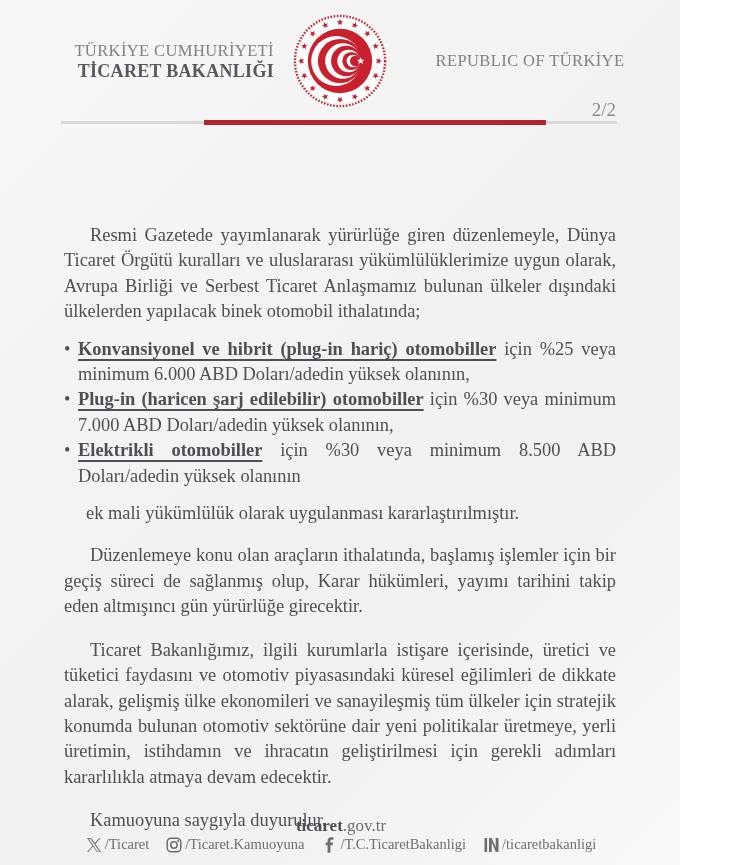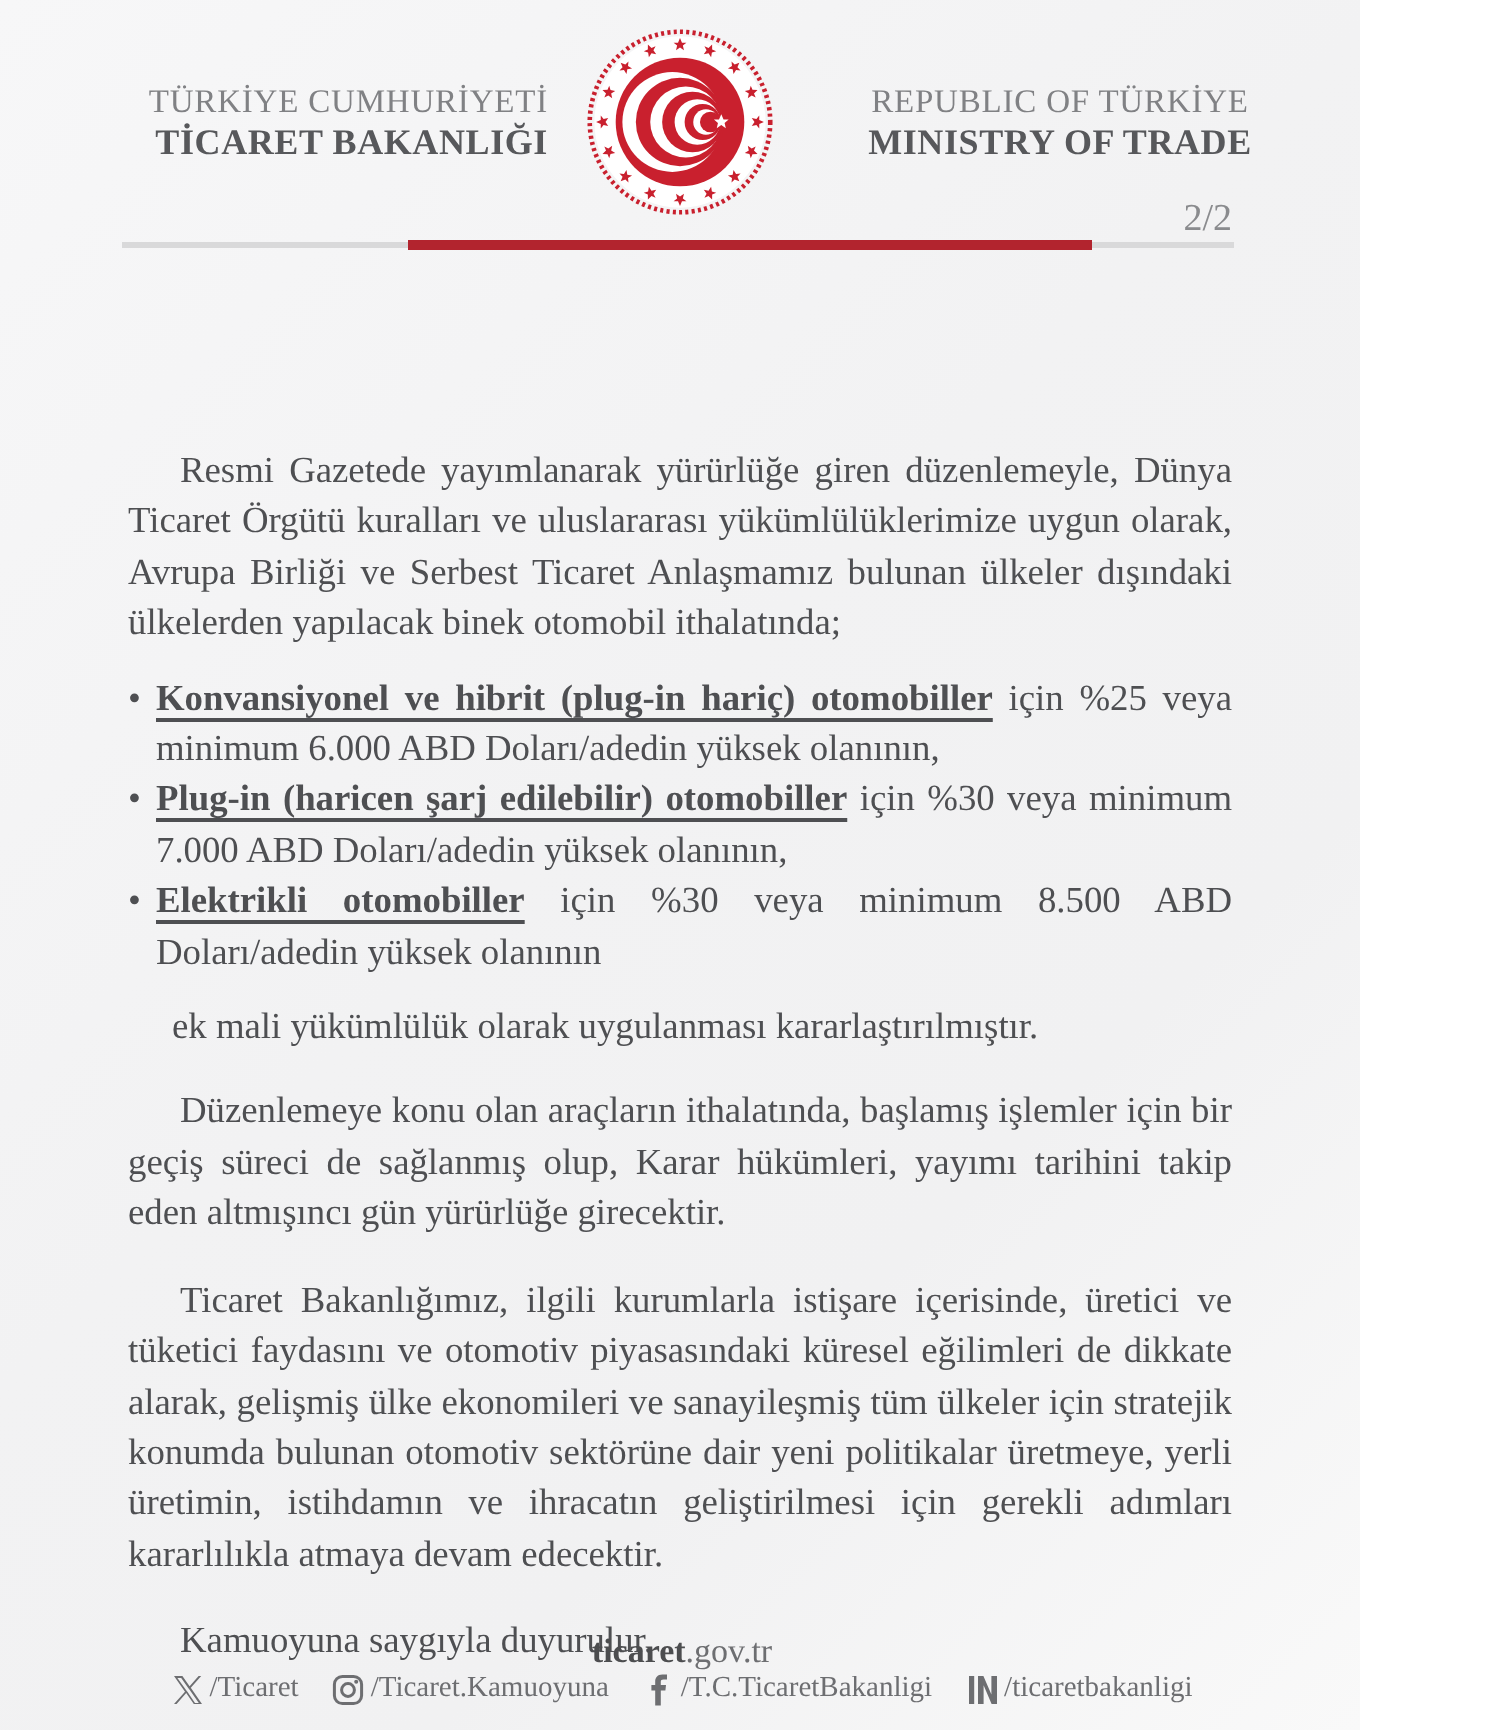--- a/index.html
+++ b/index.html
@@ -155,21 +155,20 @@
         <circle cx="59" cy="50" r="11.8" fill="#ffffff"></circle>
         <circle cx="61.8" cy="50" r="9.4" fill="#c9202e"></circle>
         <circle cx="63.5" cy="50" r="6.6" fill="#ffffff"></circle>
         <circle cx="65.8" cy="50" r="5.4" fill="#c9202e"></circle>
         <use href="#st" transform="translate(71.5 50) scale(1.15)" fill="#ffffff"></use>
       </svg>
     </div>
 
     <div class="org-block en">
       <div class="org-line1">REPUBLIC OF TÜRKİYE</div>
-      <div class="org-line2">MINISTRY OF TRADE</div>
     </div>
   </div>
 
   <div class="pagenum">2/2</div>
   <div class="sep-line">
     <div class="sep-red"></div>
   </div>
 
   <div class="body-text">
     <p class="para">Resmi Gazetede yayımlanarak yürürlüğe giren düzenlemeyle, Dünya Ticaret Örgütü kuralları ve uluslararası yükümlülüklerimize uygun olarak, Avrupa Birliği ve Serbest Ticaret Anlaşmamız bulunan ülkeler dışındaki ülkelerden yapılacak binek otomobil ithalatında;</p>

